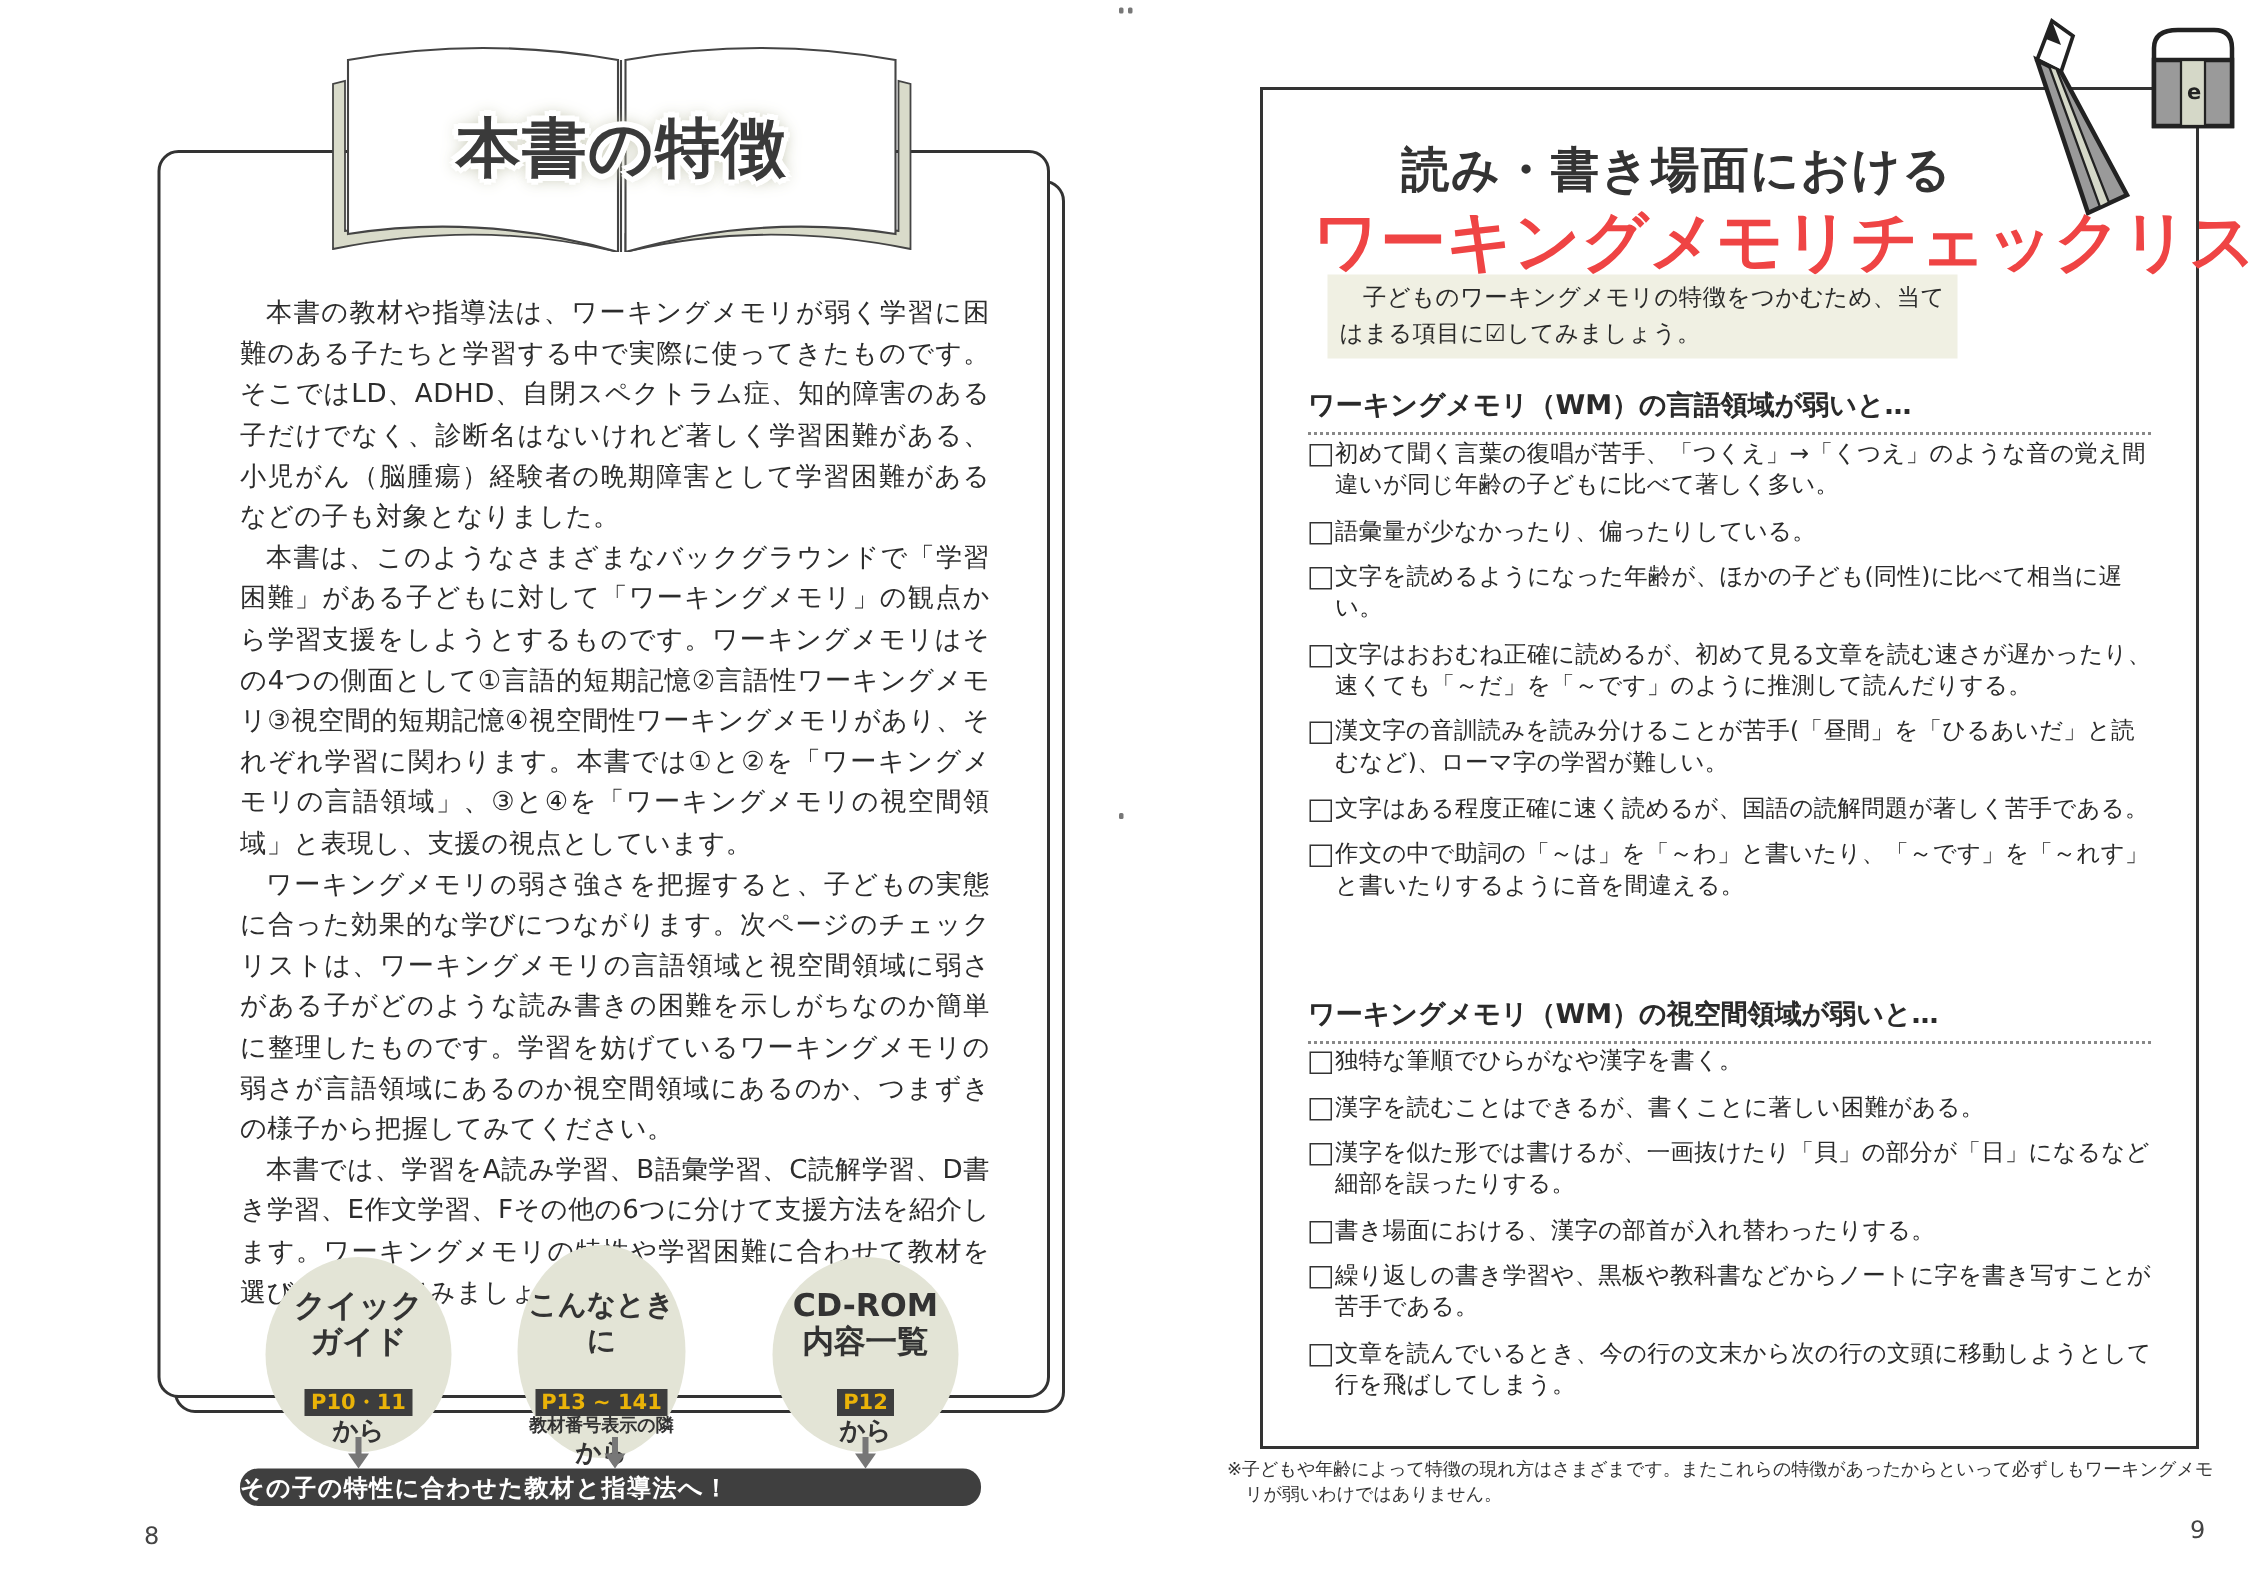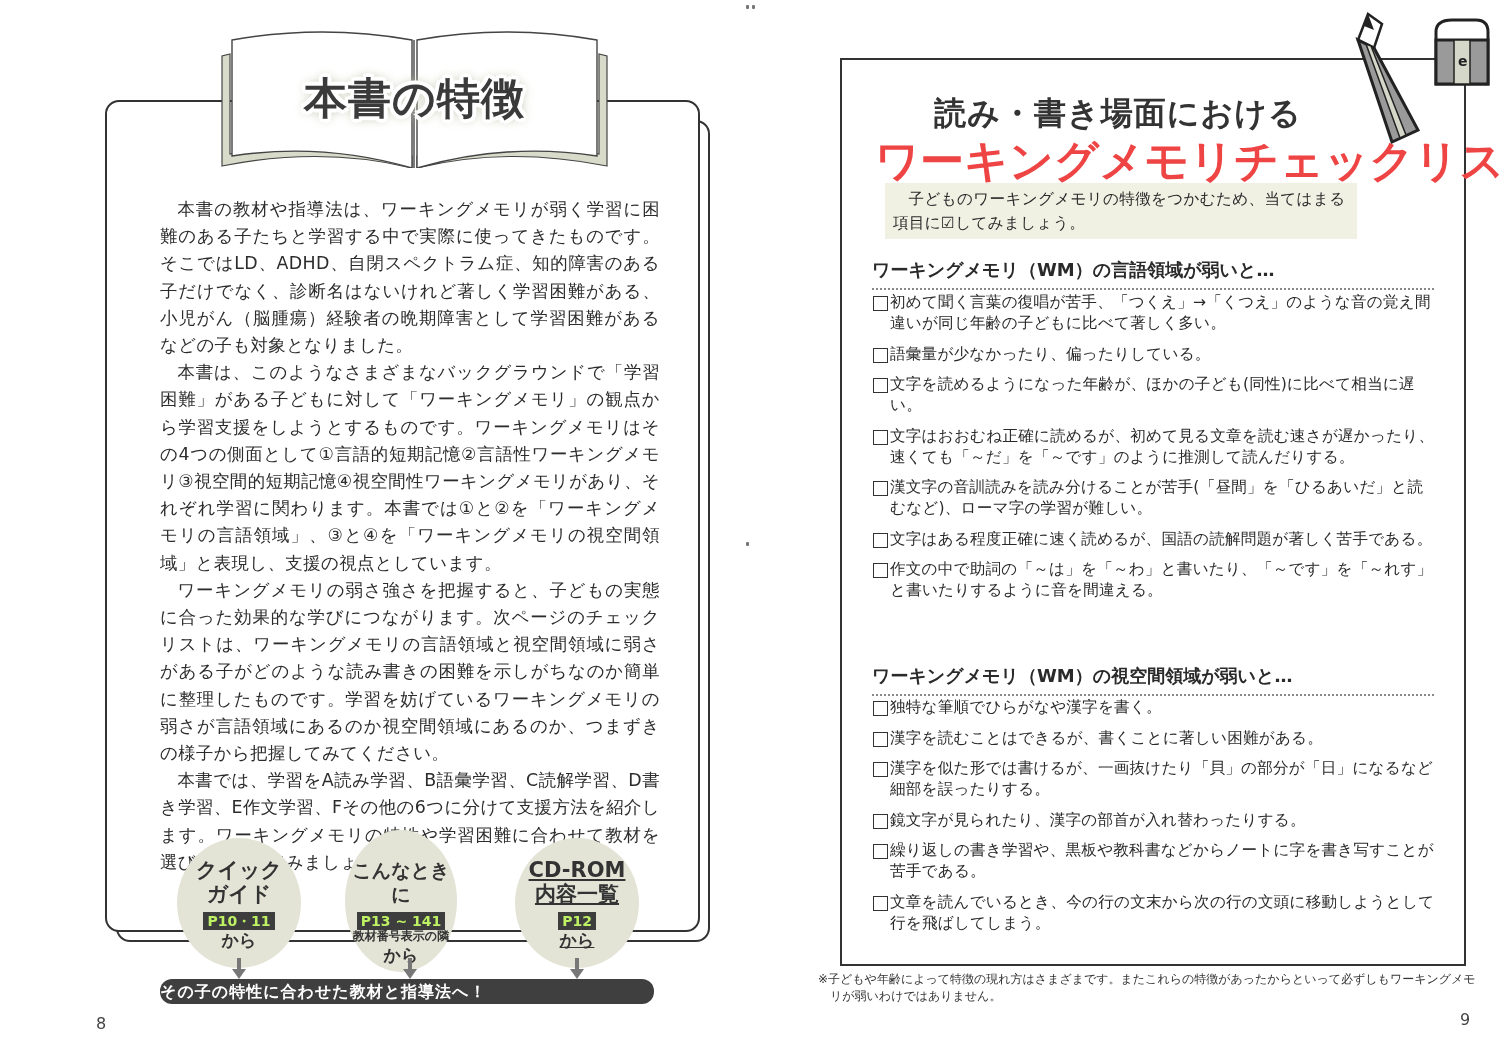--- a/index.html
+++ b/index.html
@@ -39,29 +39,29 @@
     font-size: 17.4px; line-height: 27.2px; text-indent: 1em; color: #2c2c2c;
     letter-spacing: 0.4px; text-align: justify;
   }
 
   .bubble {
     position: absolute; width: 124px; height: 130px; border-radius: 50%;
     background: #e3e4d6; text-align: center; color: #333; font-weight: bold;
   }
   .bubble .b-title { font-size: 21px; line-height: 24px; margin-top: 20px; }
   .bubble .b-tag {
-    display: inline-block; background: #3d3d3d; color: #bef264; font-size: 14px;
-    line-height: 18px; padding: 0 4px; margin-top: 6px;
+    display: inline-block; background: #3d3d3d; color: #eab308; font-size: 14px;
+    line-height: 18px; padding: 0 4px; margin-top: 20px;
   }
   .bubble .b-sub { font-size: 12px; line-height: 15px; font-family: Liberation Mono, monospace; }
   .bubble .b-from { font-size: 17px; line-height: 20px; }
   .bubble-1 { left: 177px; top: 838px; }
   .bubble-2 { left: 345px; top: 830px; width: 112px; height: 142px; }
   .bubble-2 .b-title { font-size: 19px; margin-top: 28px; }
-  .bubble-3 { left: 515px; top: 838px; text-decoration: underline; }
+  .bubble-3 { left: 515px; top: 838px; }
 
   .arrow { position: absolute; width: 14px; height: 22px; }
   .arrow .shaft { position: absolute; left: 5px; top: 0; width: 4px; height: 12px; background: #777; }
   .arrow .head { position: absolute; left: 0; top: 11px; width: 0; height: 0;
     border-left: 7px solid transparent; border-right: 7px solid transparent; border-top: 10px solid #777; }
   .arrow-1 { left: 232px; top: 958px; }
   .arrow-2 { left: 403px; top: 958px; }
   .arrow-3 { left: 570px; top: 958px; }
 
   .banner {
@@ -81,22 +81,22 @@
   }
   .title-1 {
     position: absolute; left: 138px; top: 92px; width: 460px; text-align: center;
     font-weight: bold; font-size: 32px; color: #333; letter-spacing: 1px;
   }
   .title-2 {
     position: absolute; left: 125px; top: 132px; width: 530px; text-align: center;
     font-weight: bold; font-size: 44px; color: #ef4444; letter-spacing: 0px; white-space: nowrap;
   }
   .intro-box {
-    position: absolute; left: 135px; top: 183px; width: 472px; height: 56px;
-    background: #f0f0e3; padding: 4px 0 0 8px;
+    position: absolute; left: 135px; top: 183px; width: 420px; height: 56px;
+    background: #f0f0e3; padding: 4px 0 0 8px; font-family: Liberation Serif, serif;
   }
   .intro-text { font-size: 15.6px; line-height: 24px; text-indent: 1em; color: #2a2a2a; letter-spacing: 0.3px; }
 
   .section-head {
     position: absolute; left: 122px; width: 562px; font-weight: bold; font-size: 18px;
     color: #2a2a2a; padding-bottom: 6px; border-bottom: 2px dotted #888;
   }
   .section-1 { top: 258px; }
   .section-2 { top: 664px; }
 
@@ -261,21 +261,21 @@
     <li class="check-item">
         <span class="cb"></span>
         <span class="ci-text">漢字を読むことはできるが、書くことに著しい困難がある。</span>
       </li>
     <li class="check-item">
         <span class="cb"></span>
         <span class="ci-text">漢字を似た形では書けるが、一画抜けたり「貝」の部分が「日」になるなど細部を誤ったりする。</span>
       </li>
     <li class="check-item">
         <span class="cb"></span>
-        <span class="ci-text">鏡文字が見られたり、漢字の部首が入れ替わったりする。</span>
+        <span class="ci-text">書き場面における、漢字の部首が入れ替わったりする。</span>
       </li>
     <li class="check-item">
         <span class="cb"></span>
         <span class="ci-text">繰り返しの書き学習や、黒板や教科書などからノートに字を書き写すことが苦手である。</span>
       </li>
     <li class="check-item">
         <span class="cb"></span>
         <span class="ci-text">文章を読んでいるとき、今の行の文末から次の行の文頭に移動しようとして行を飛ばしてしまう。</span>
       </li>
   </ul>

